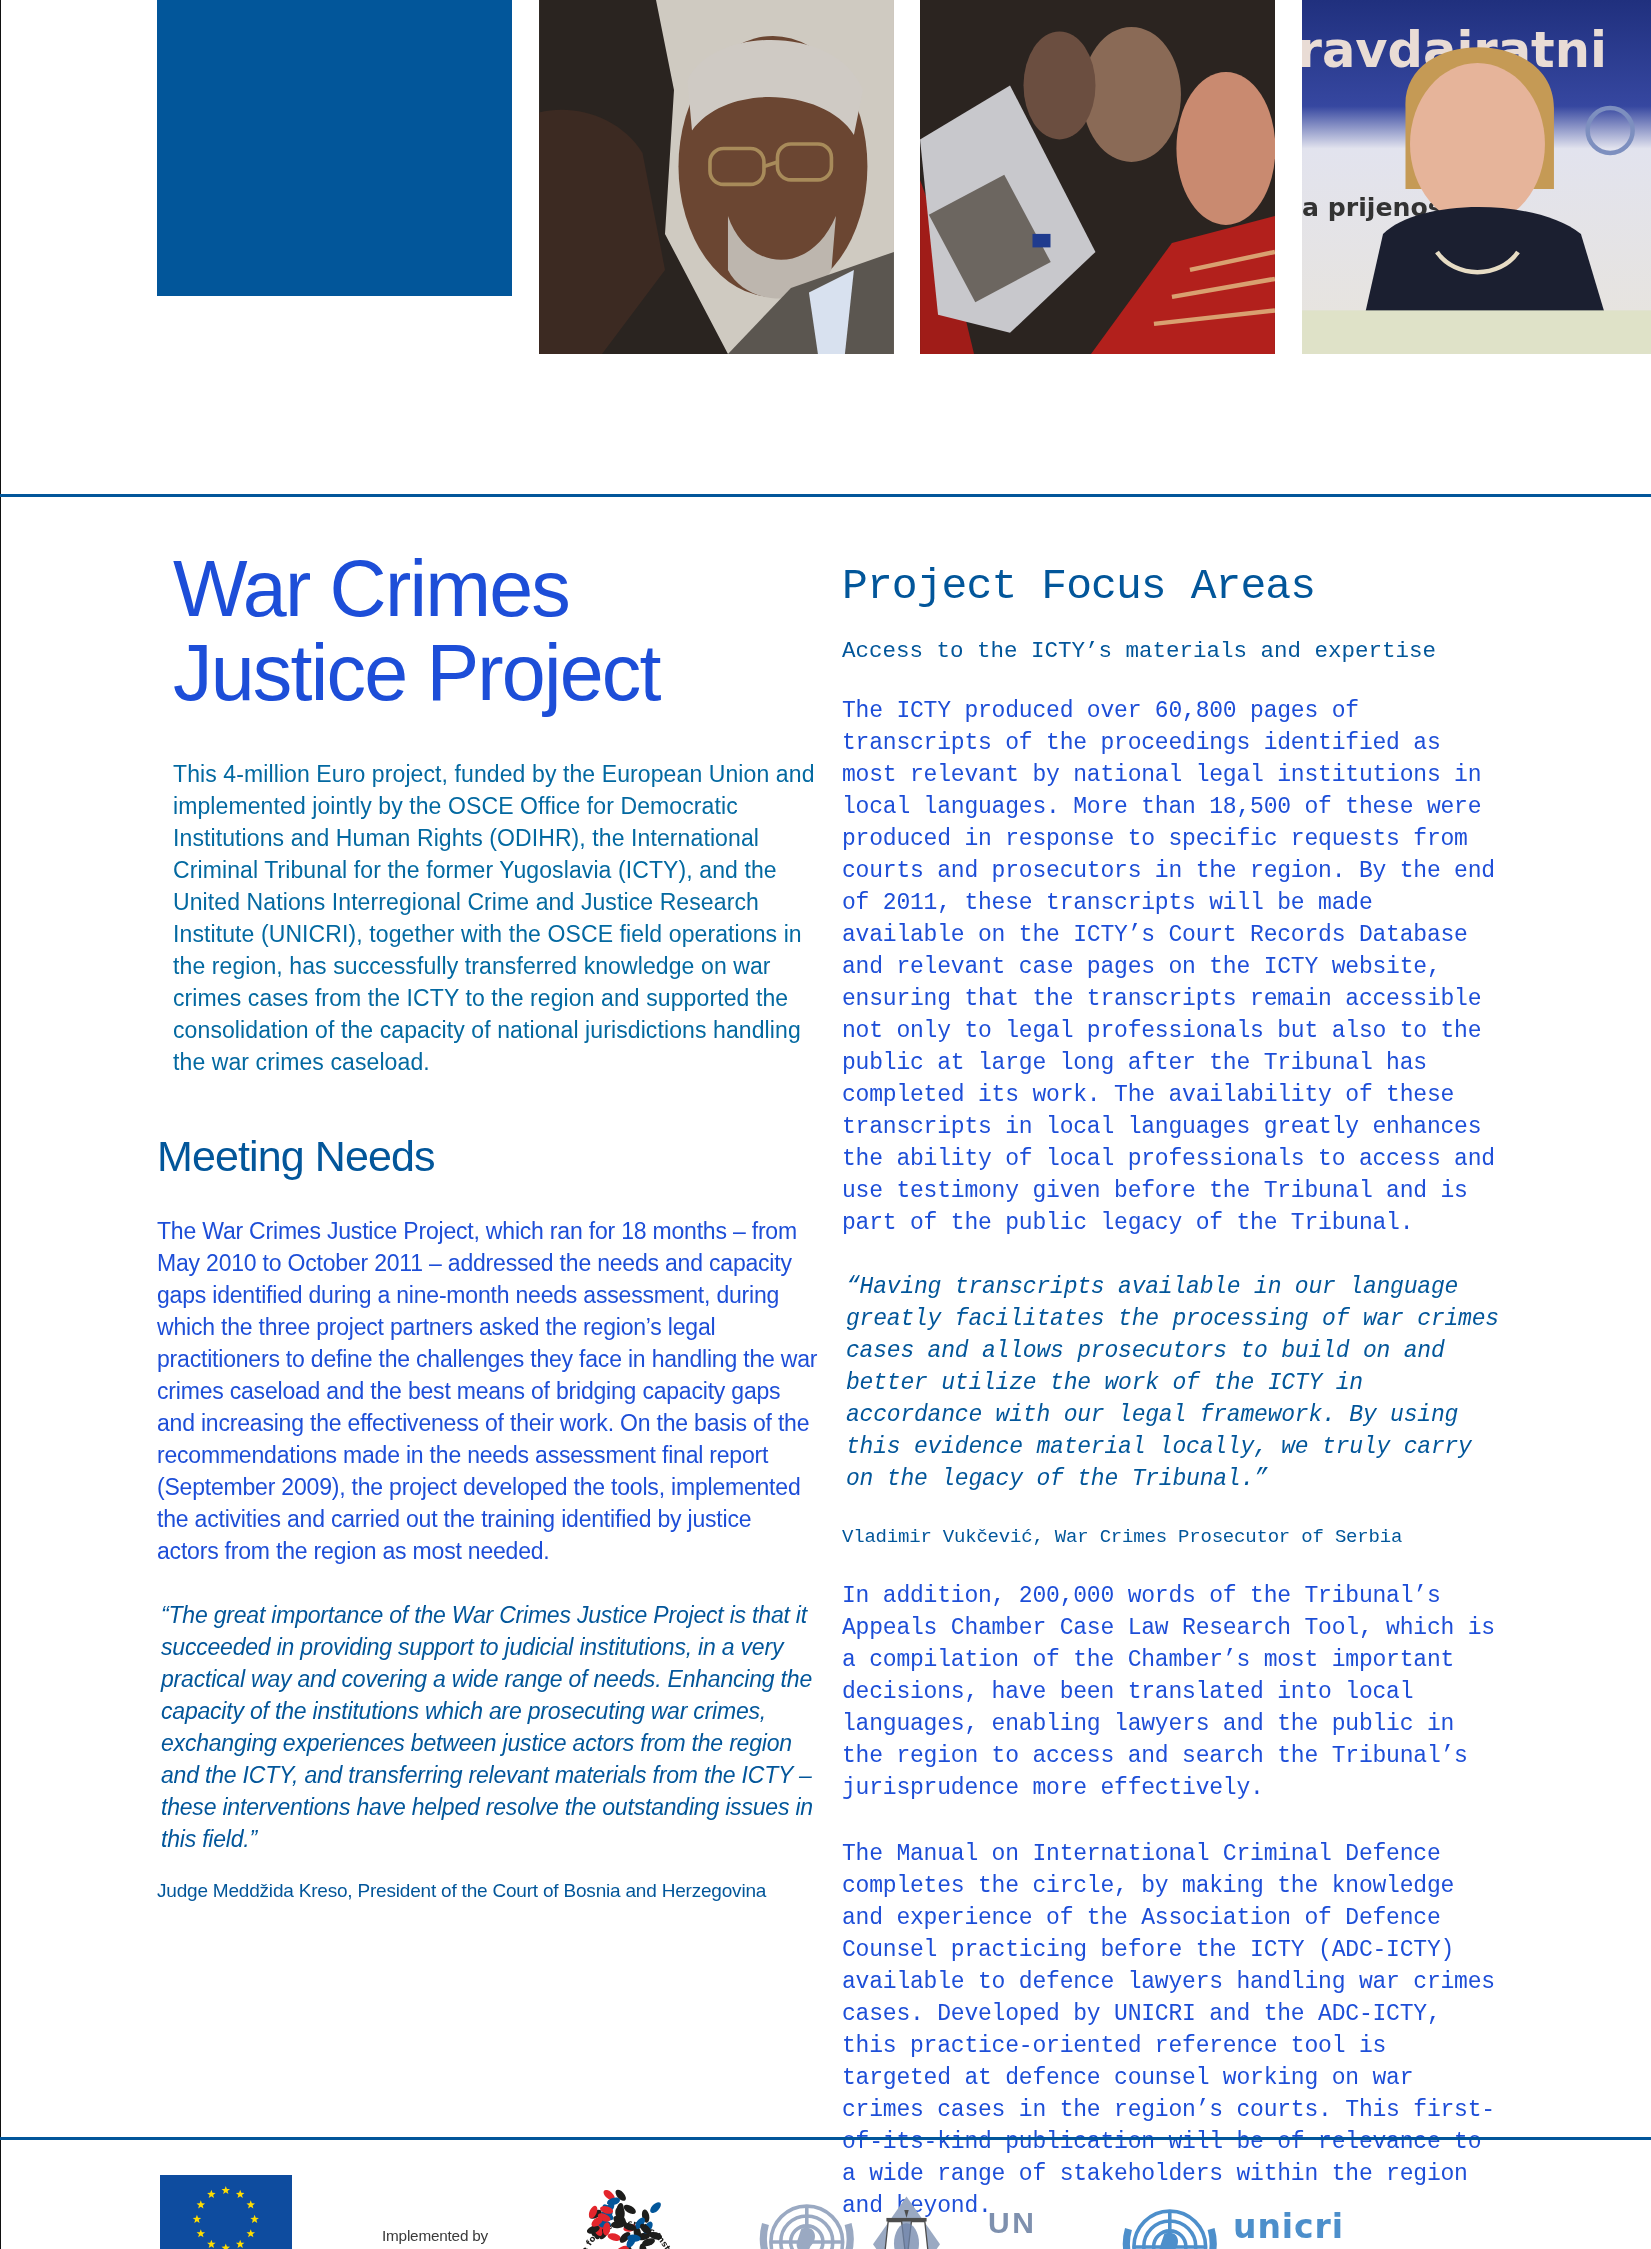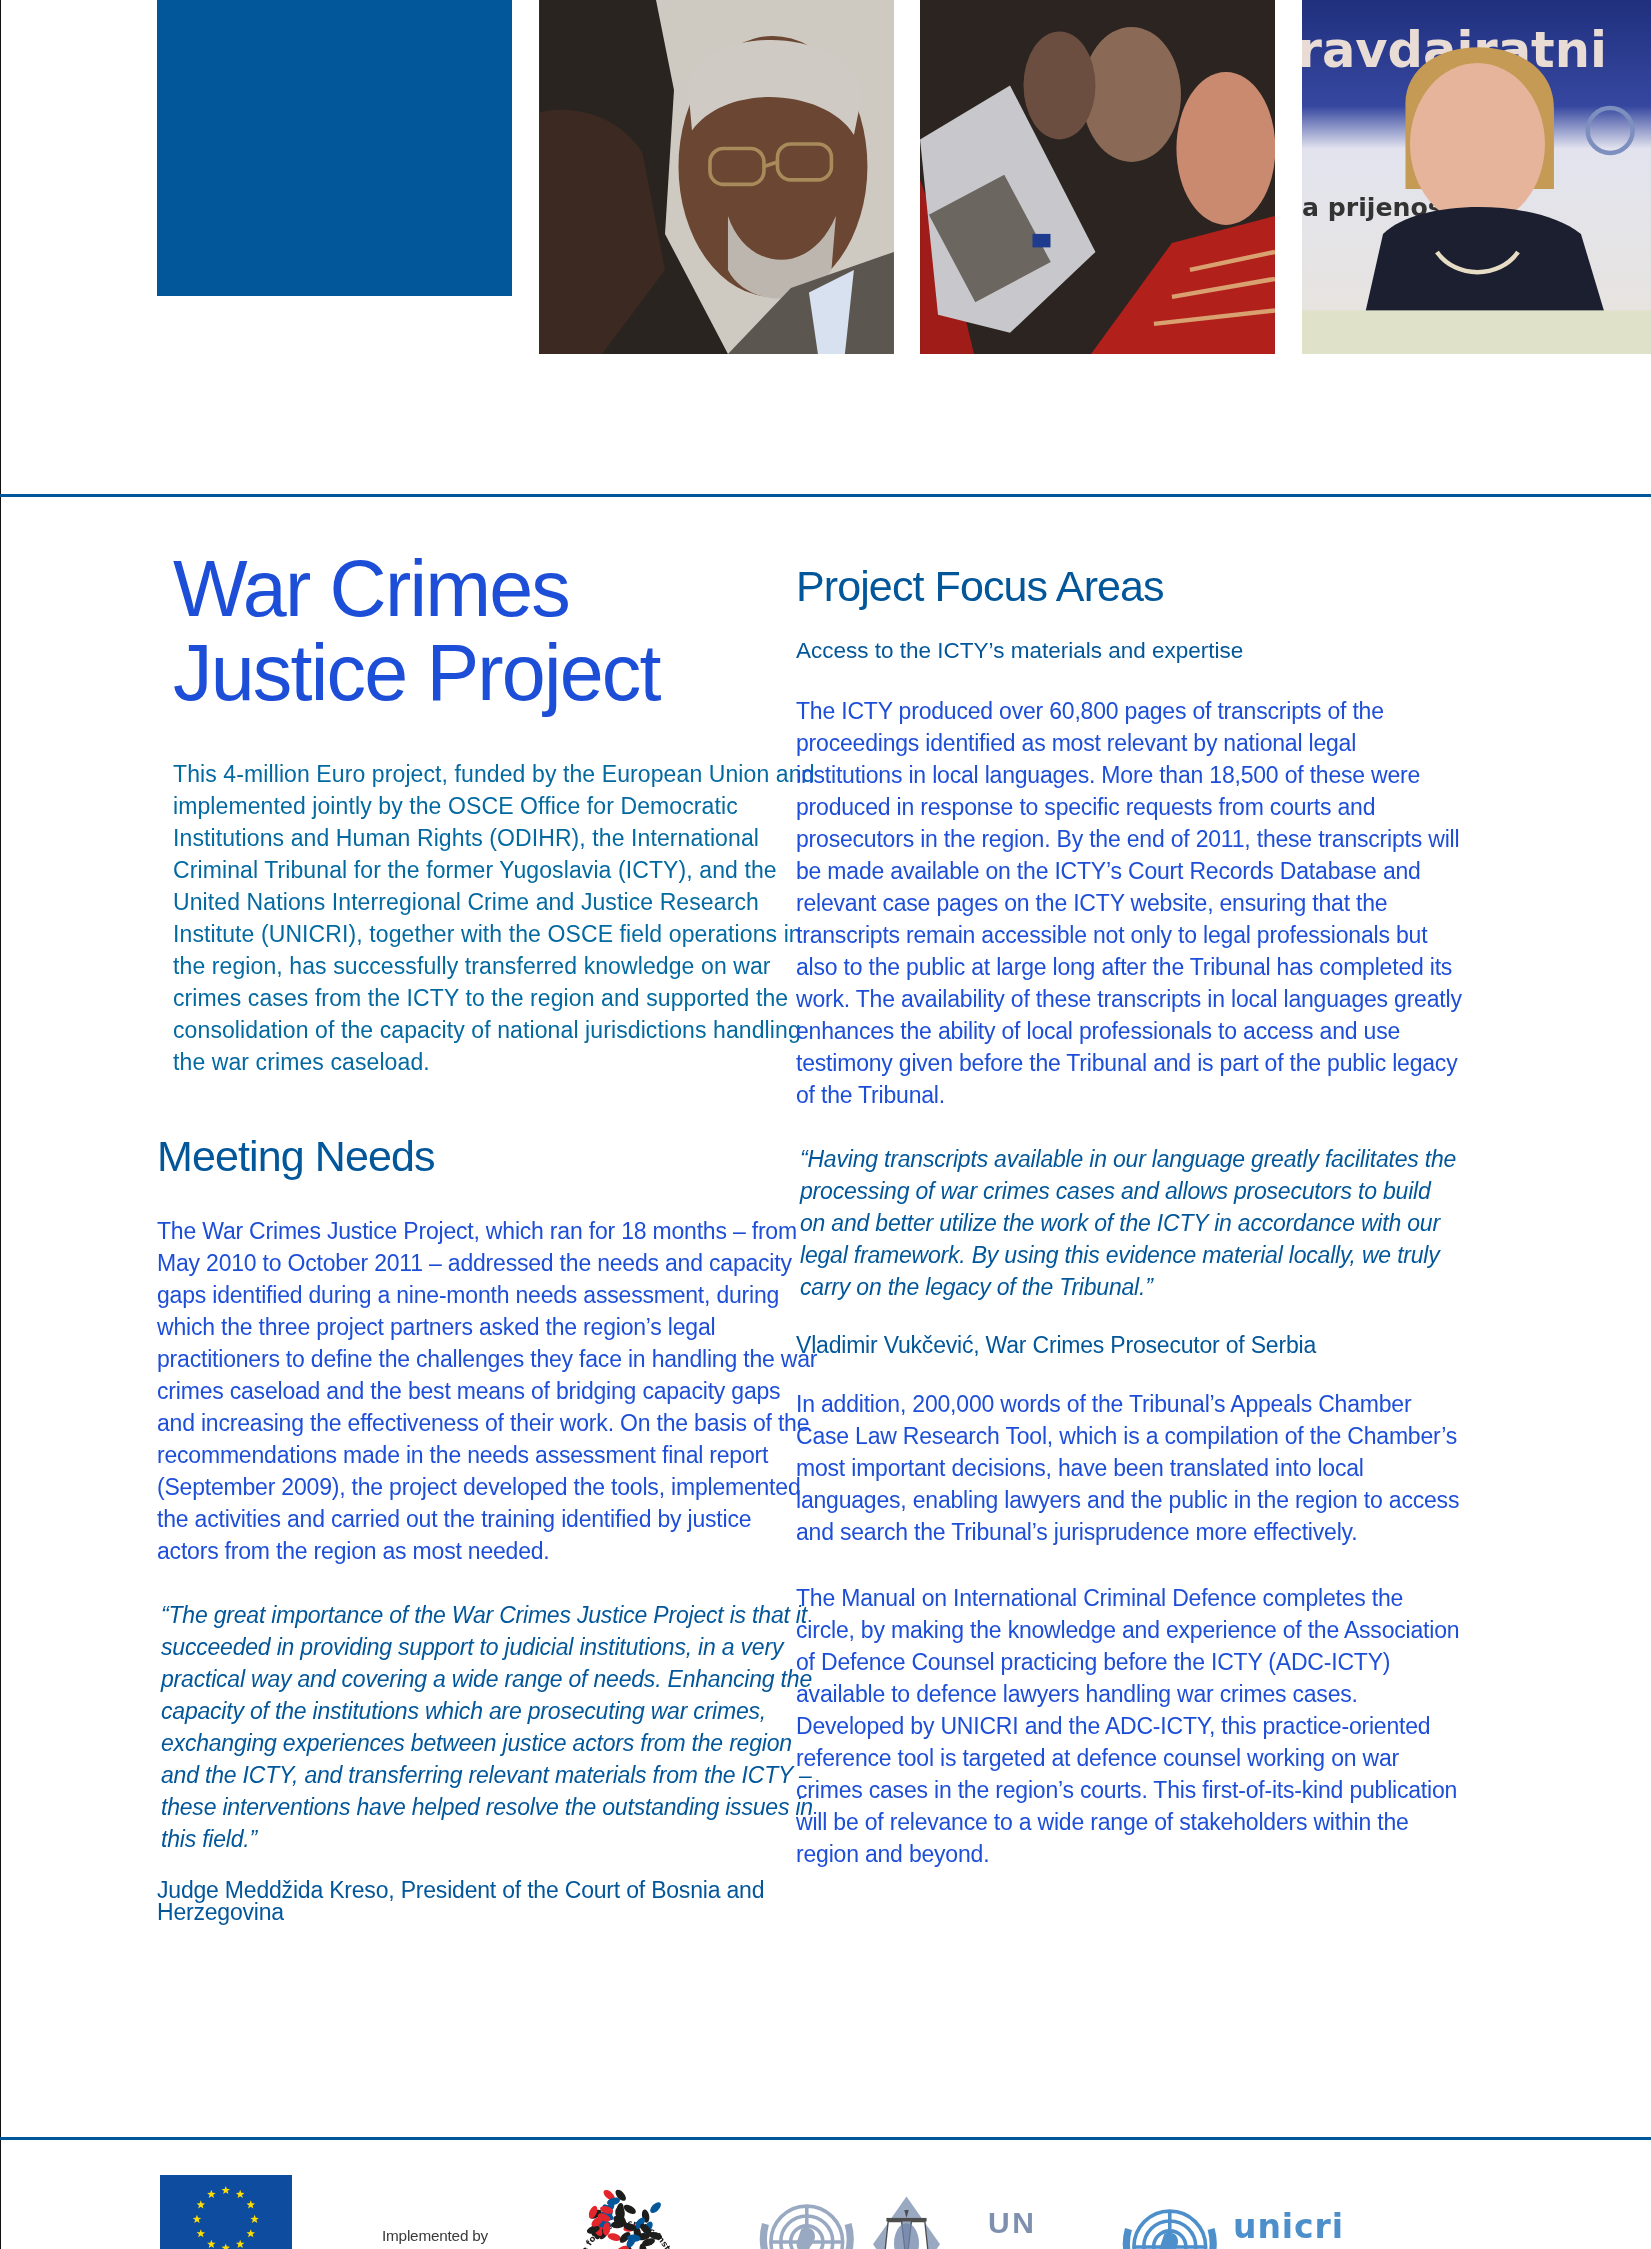--- a/index.html
+++ b/index.html
@@ -14,31 +14,31 @@
   .photo-1 { left: 539px; background: linear-gradient(90deg, #d9d7d2 0%, #c8c4bc 40%, #b6b0a5 100%); }
   .photo-2 { left: 920px; background: linear-gradient(180deg, #2b2622 0%, #3d332c 40%, #5b3f33 70%, #8a2620 100%); }
   .photo-3 { left: 1302px; background: linear-gradient(180deg, #2a3a8a 0%, #3a4aa0 30%, #d7d8e6 45%, #e6e3dc 70%, #dcdbc9 100%); }
 
   
   .rule-top { position: absolute; left: 0; top: 494px; width: 1652px; height: 3.1px; background: #02569a; }
   .rule-bottom { position: absolute; left: 0; top: 2137px; width: 1652px; height: 3.1px; background: #02569a; }
 
   
   .col-left { position: absolute; left: 157px; top: 531px; width: 661px; }
-  .col-right { position: absolute; left: 796px; top: 562px; width: 666px; }
+  .col-right { position: absolute; left: 842px; top: 562px; width: 666px; font-family: Liberation Mono, monospace; }
 
   .main-title { margin: 16px; color: #1d4ed8; font-weight: 400; font-size: 79px; line-height: 84px; letter-spacing: -1.8px; }
   .intro { margin: 43px 0 0 16px; color: #0369a1; font-size: 23px; line-height: 32px; font-weight: 400; letter-spacing: 0.1px; }
 
   .section-heading { margin: 0; color: #02569a; font-weight: 400; font-size: 43px; line-height: 49px; letter-spacing: -0.9px; }
   .subheading { margin: 26px 0 0 0; color: #02569a; font-size: 22.5px; line-height: 28px; font-weight: 400; }
 
   .body-text { color: #1d4ed8; font-size: 23px; line-height: 32px; margin: 0; letter-spacing: -0.2px; }
   .quote { color: #02569a; font-style: italic; font-size: 23px; line-height: 32px; margin: 4px; letter-spacing: -0.2px; }
-  .attribution { color: #02569a; font-size: 23px; line-height: 21.6px; margin: 0; letter-spacing: -0.2px; }
+  .attribution { color: #02569a; font-size: 19px; line-height: 21.6px; margin: 0; letter-spacing: -0.2px; }
 
   .meeting-heading { margin-top: 54px; }
   .meeting-body { margin-top: 34px; }
   .quote-left { margin-top: 32px; }
   .attr-left { margin-top: 25px; }
 
   .access-body { margin-top: 30px; }
   .quote-right { margin-top: 32px; }
   .attr-right { margin-top: 31.5px; }
   .addition-body { margin-top: 32px; }

